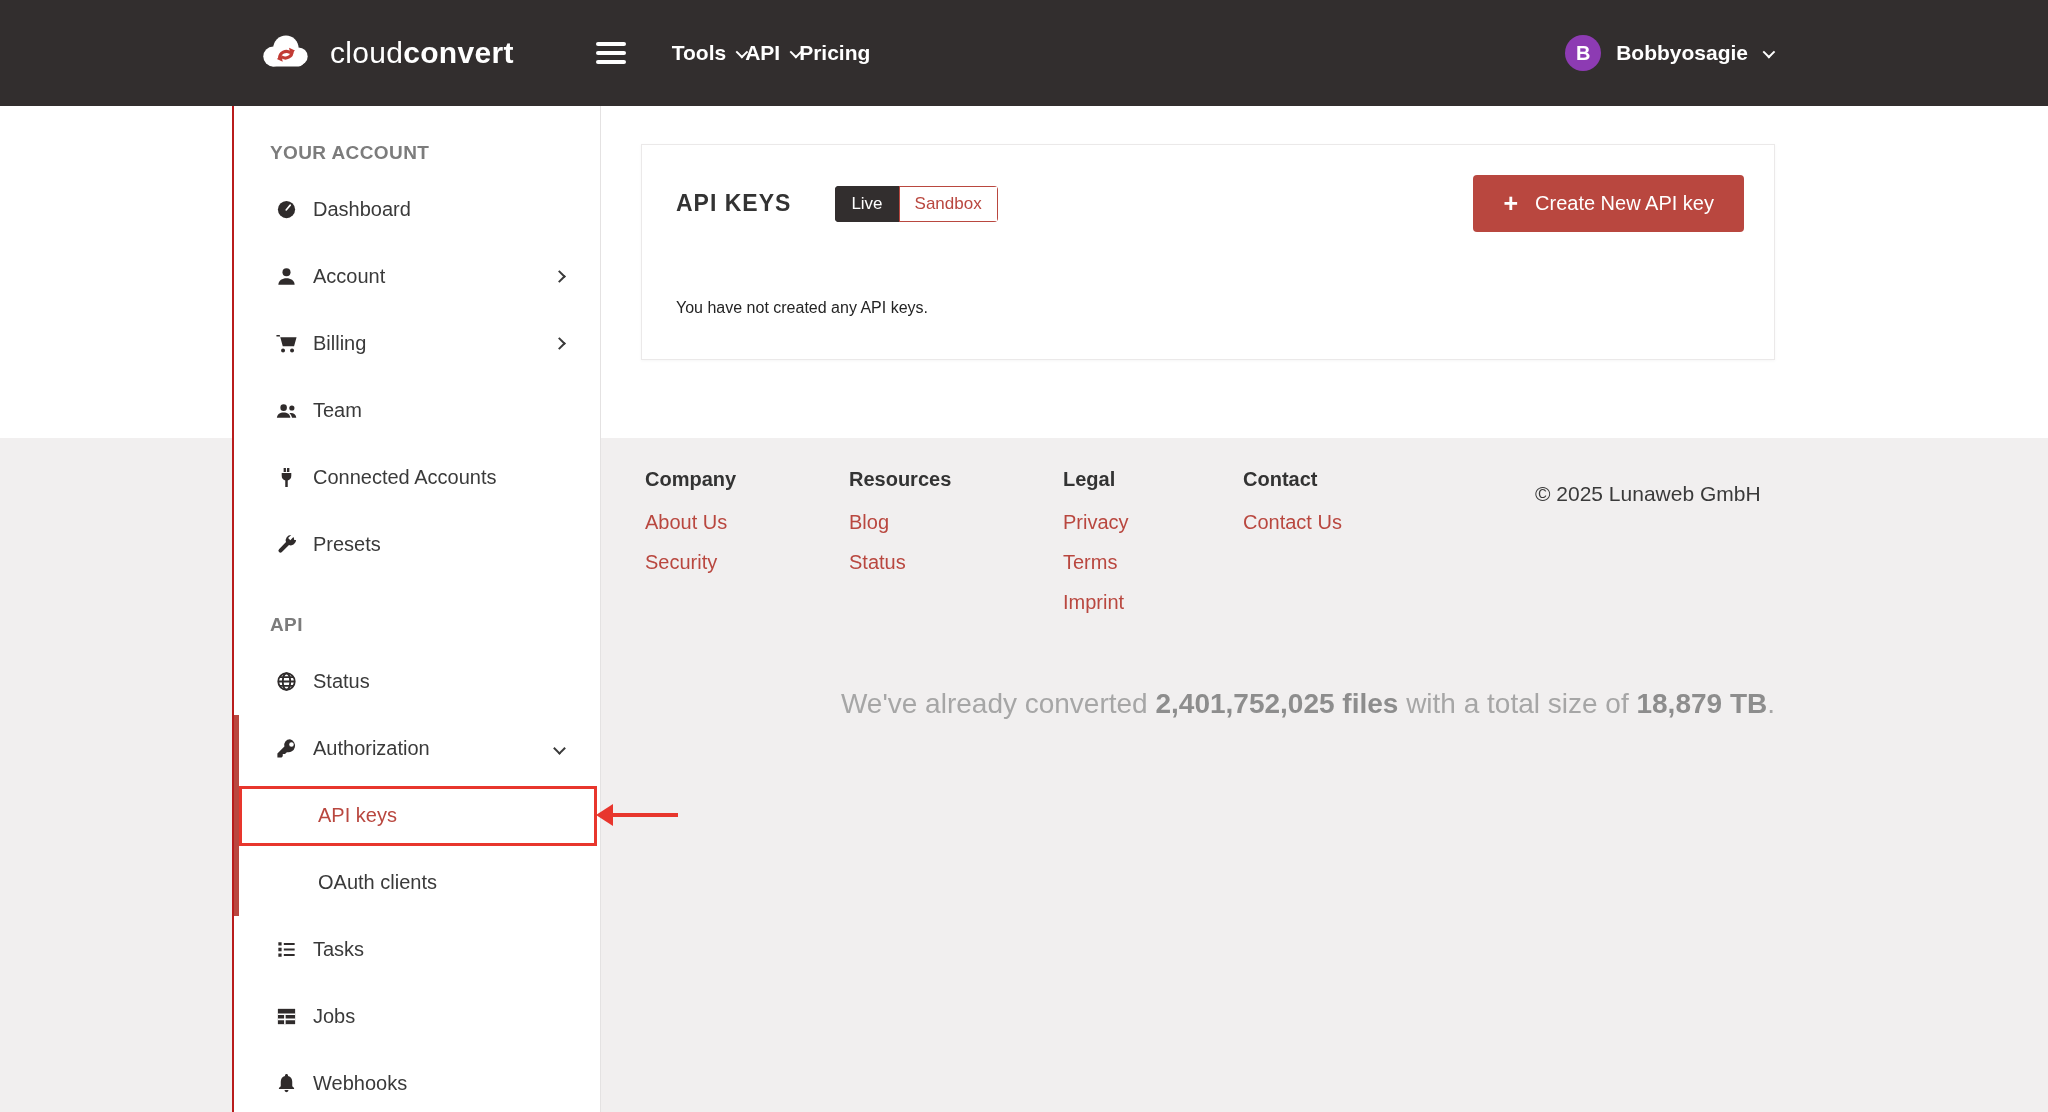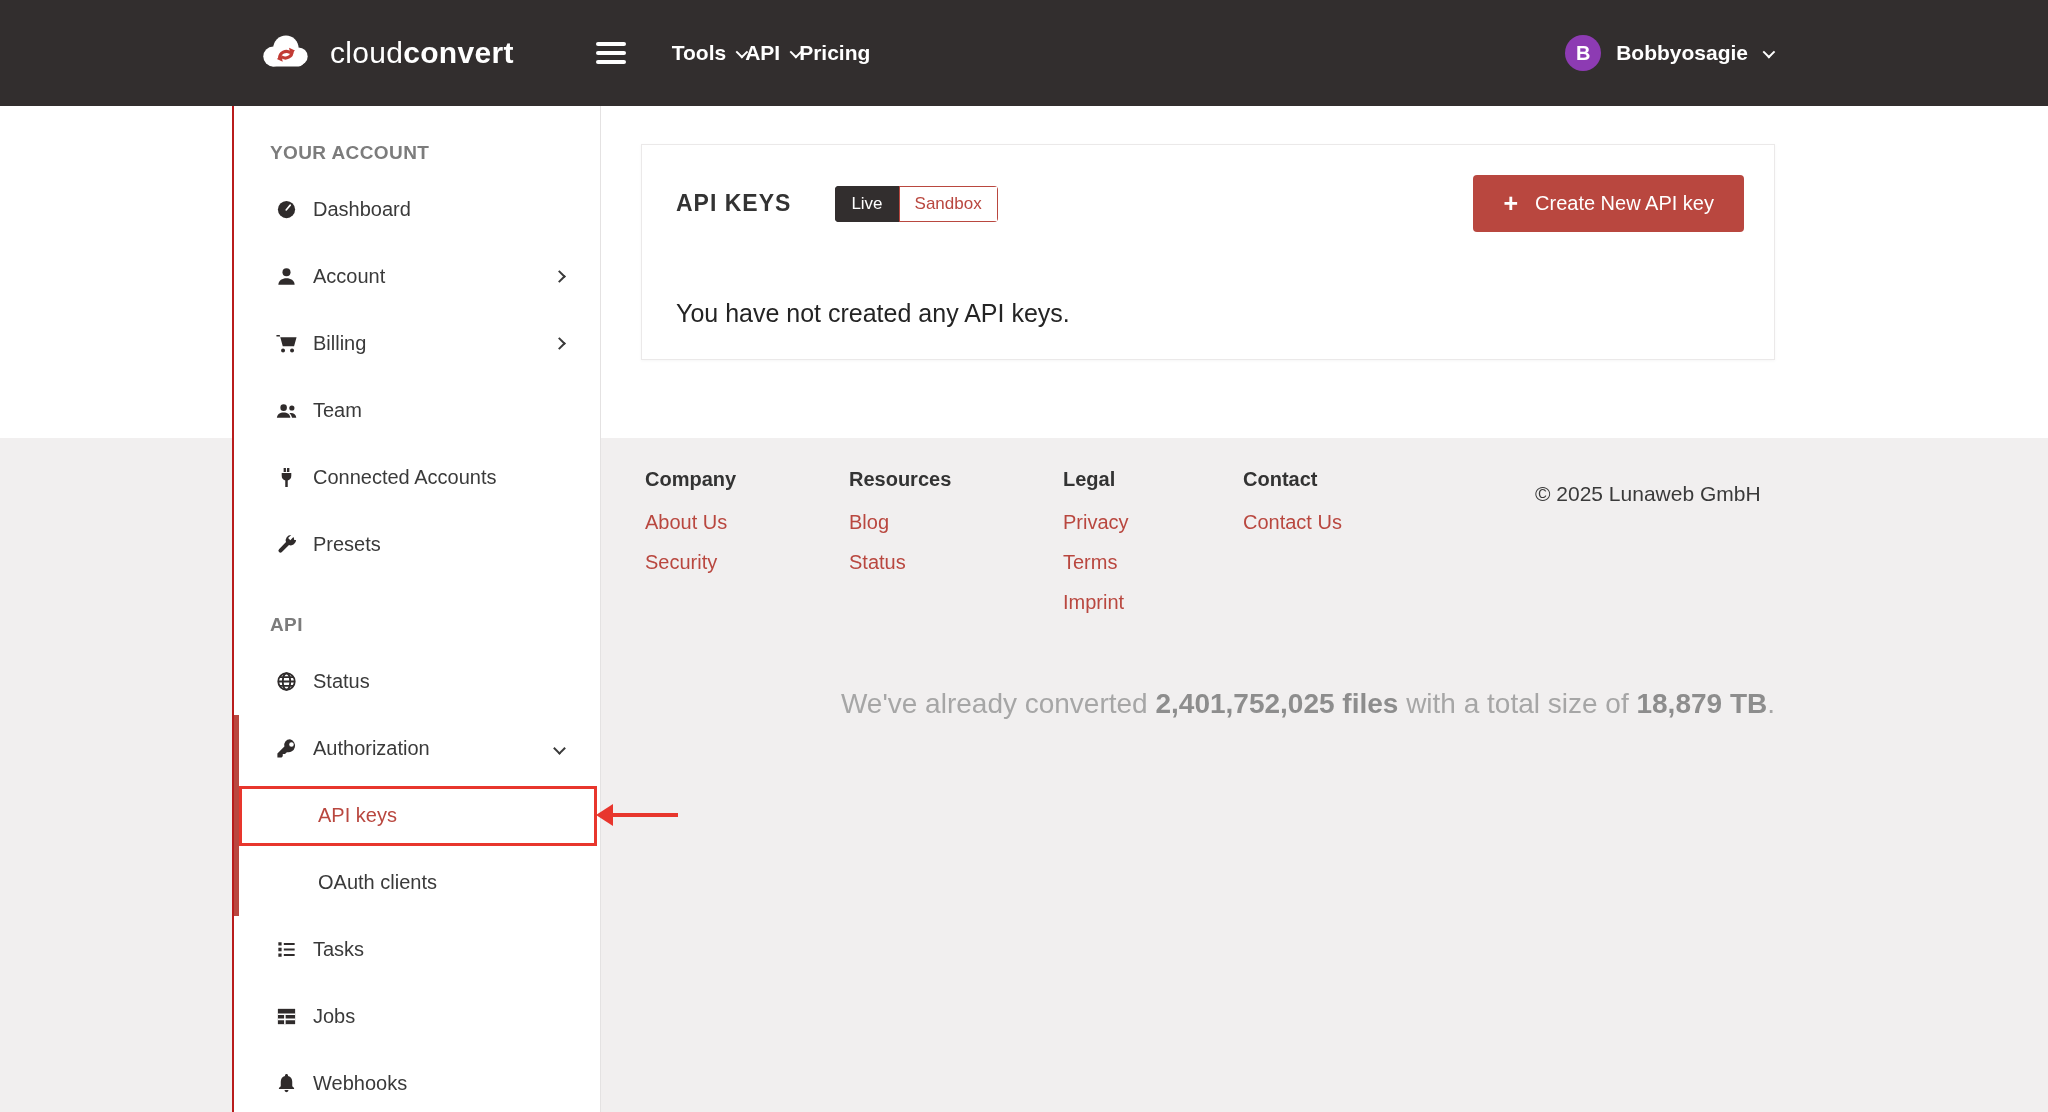--- a/index.html
+++ b/index.html
@@ -65,21 +65,21 @@
     background: #fff; border: 1px solid #ebe9e9; box-shadow: 0 1px 3px rgba(0,0,0,.04); z-index: 5;
   }
   .card-header { display: flex; align-items: center; padding: 30px 30px 0 34px; }
   .card-title { font-size: 23px; font-weight: 700; color: #333; letter-spacing: 1px; }
   .toggle { display: inline-flex; margin-left: 44px; border-radius: 4px; overflow: hidden; }
   .toggle-live { background: #322e2e; color: #fff; border: 1px solid #322e2e; font-size: 17px; padding: 7px 15px; cursor: pointer; }
   .toggle-sandbox { background: #fff; color: #b9473f; border: 1px solid #b9473f; font-size: 17px; padding: 7px 15px; cursor: pointer; }
   .create-btn { margin-left: auto; height: 57px; background: #b9473f; color: #fff; border: none; border-radius: 4px;
     font-size: 20px; font-family: inherit; padding: 0 30px; display: flex; align-items: center; gap: 17px; cursor: pointer; }
   .create-btn .plus { font-size: 25px; font-weight: 700; line-height: 1; }
-  .card-empty { margin: 67px 0 0 34px; font-size: 25px; color: #242424; }
+  .card-empty { margin: 67px 0 0 34px; font-size: 16px; color: #242424; }
 
   
   .f-col { position: absolute; top: 30px; }
   .f-col.company { left: 645px; }
   .f-col.resources { left: 849px; }
   .f-col.legal { left: 1063px; }
   .f-col.contact { left: 1243px; }
   .f-heading { font-size: 20px; font-weight: 700; color: #333; margin-bottom: 20px; }
   .f-link { display: block; font-size: 20px; color: #b9473f; margin-bottom: 17px; text-decoration: none; cursor: pointer; }
   .copyright { position: absolute; left: 1535px; top: 44px; font-size: 21px; color: #3a3a3a; }

